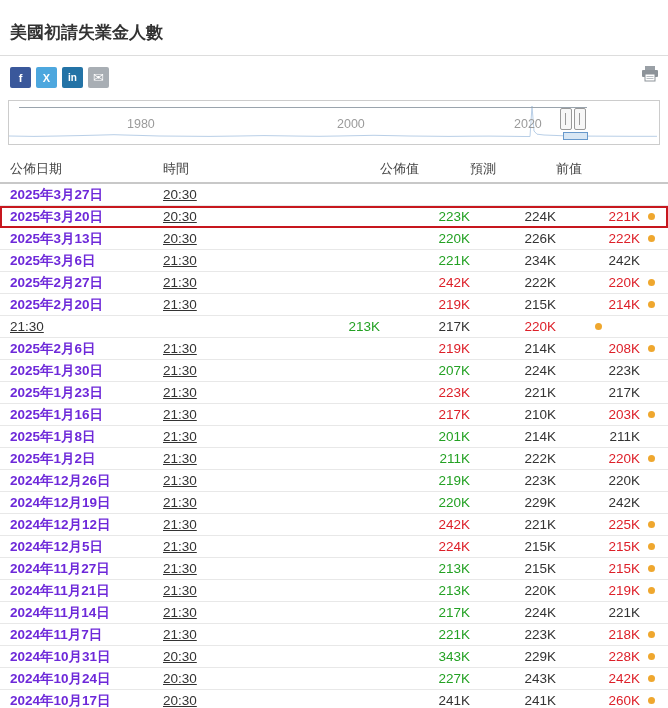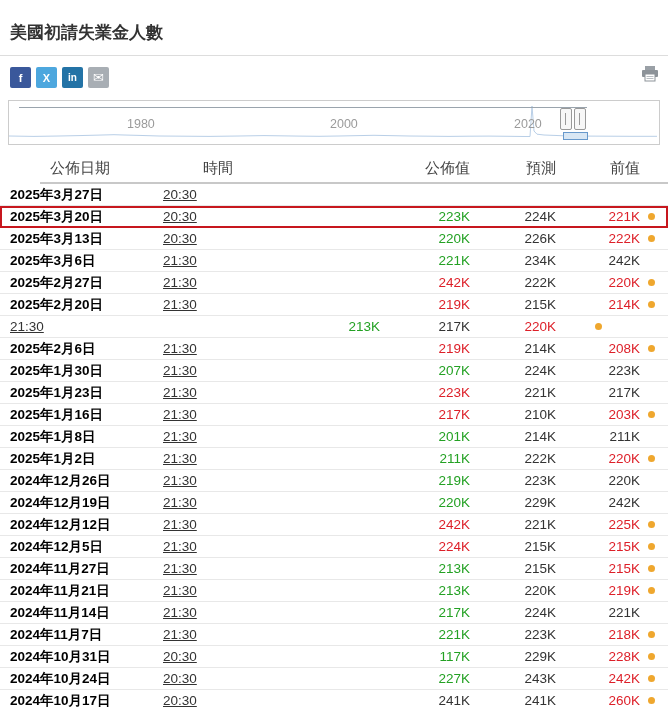--- a/index.html
+++ b/index.html
@@ -44,28 +44,27 @@
     background: #d9e7f4; border: 1px solid #6899cc; cursor: grab;
   }
 
   .table { width: 668px; }
   .thead, .trow {
     display: grid;
     grid-template-columns: 153px 1fr 90px 86px 84px 22px;
     padding: 0 6px 0 10px; align-items: center;
   }
   .thead {
-    height: 29px; font-size: 15px; color: #444;
+    height: 29px; font-size: 13px; color: #444;
     border-bottom: 2px solid #c8c8c8;
-    margin-left: 40px;
-  }
-  .th-right { text-align: right; }
+  }
+  .th-right { }
   .trow { height: 22px; font-size: 13.5px; border-bottom: 1px solid #e8e8e8; }
   .trow.highlighted { outline: 2px solid var(--c-highlight); outline-offset: -2px; }
-  .c-date { font-weight: bold; color: #000000; }
+  .c-date { font-weight: bold; color: #6d28d9; }
   .c-time { color: #333; text-decoration: underline; }
   .c-val { text-align: right; color: #333; }
   .c-val.green { color: var(--c-positive); }
   .c-val.red   { color: var(--c-negative); }
   .dot-cell { display: flex; justify-content: center; align-items: center; height: 100%; }
   .rev-dot { width: 7px; height: 7px; border-radius: 50%; background: var(--c-dot); }
 </style>
 </head>
 <body>
 
@@ -96,21 +95,21 @@
   </button>
 </div>
 
 <div class="navigator">
   <svg class="nav-spark" viewBox="0 0 650 43" preserveAspectRatio="none">
     <polyline fill="none" stroke="#b9cfe7" stroke-width="1" points="0,35 25,35.4 50,35 70,34.6 90,34.1 105,33.7 115,34 130,34.4 150,35 175,35.2 200,35.4 230,35 255,34.6 270,34.8 290,35.1 310,35.3 330,35 350,34.6 365,34.3 380,34.6 400,35 420,35.2 440,35.4 460,35.2 480,35.1 500,35.3 515,35.5 521,35.5 523,5 525,30 528,33.2 535,34 545,34.4 560,35 580,35.1 600,35.2 620,35.3 648,35.3"></polyline>
   </svg>
   <div class="nav-outline"></div>
   <div id="nav-years">
       <span class="nav-year" style="left: 118px; text-align: center;">1980</span>
-      <span class="nav-year" style="left: 321px;">2000</span>
+      <span class="nav-year" style="left: 328px;">2000</span>
       <span class="nav-year" style="left: 505px;">2020</span>
     </div>
   <div class="nav-handle left"></div>
   <div class="nav-handle right"></div>
   <div class="nav-thumb"></div>
 </div>
 
 <div class="table">
   <div class="thead">
     <div>公佈日期</div>
@@ -310,21 +309,21 @@
         <div class="c-val green">221K</div>
         <div class="c-val">223K</div>
         <div class="c-val red">218K</div>
         <div class="dot-cell">
           <span class="rev-dot"></span>
         </div>
       </div>
       <div class="trow">
         <div class="c-date">2024年10月31日</div>
         <div class="c-time">20:30</div>
-        <div class="c-val green">117K</div>
+        <div class="c-val green">343K</div>
         <div class="c-val">229K</div>
         <div class="c-val red">228K</div>
         <div class="dot-cell">
           <span class="rev-dot"></span>
         </div>
       </div>
       <div class="trow">
         <div class="c-date">2024年10月24日</div>
         <div class="c-time">20:30</div>
         <div class="c-val green">227K</div>

